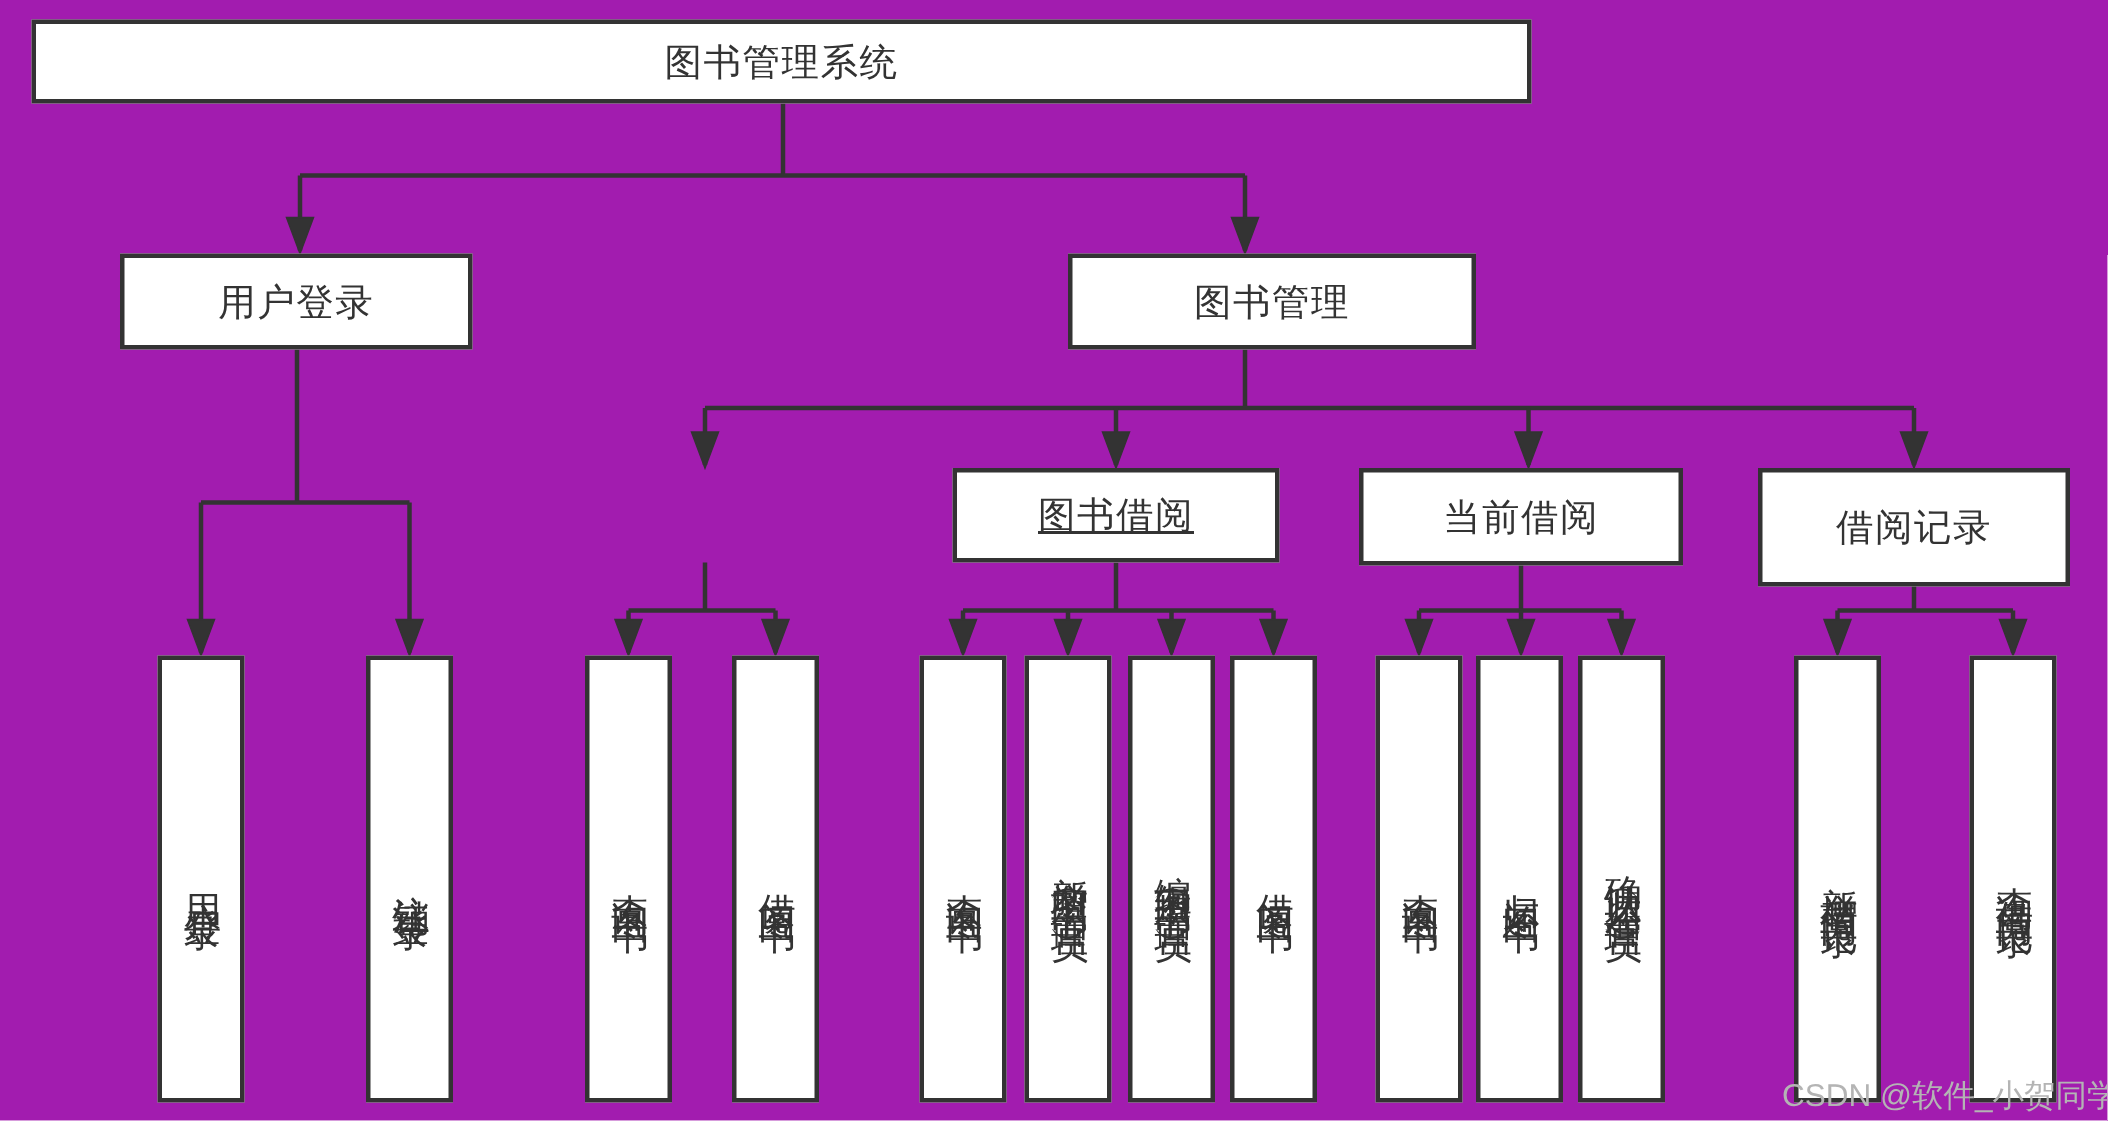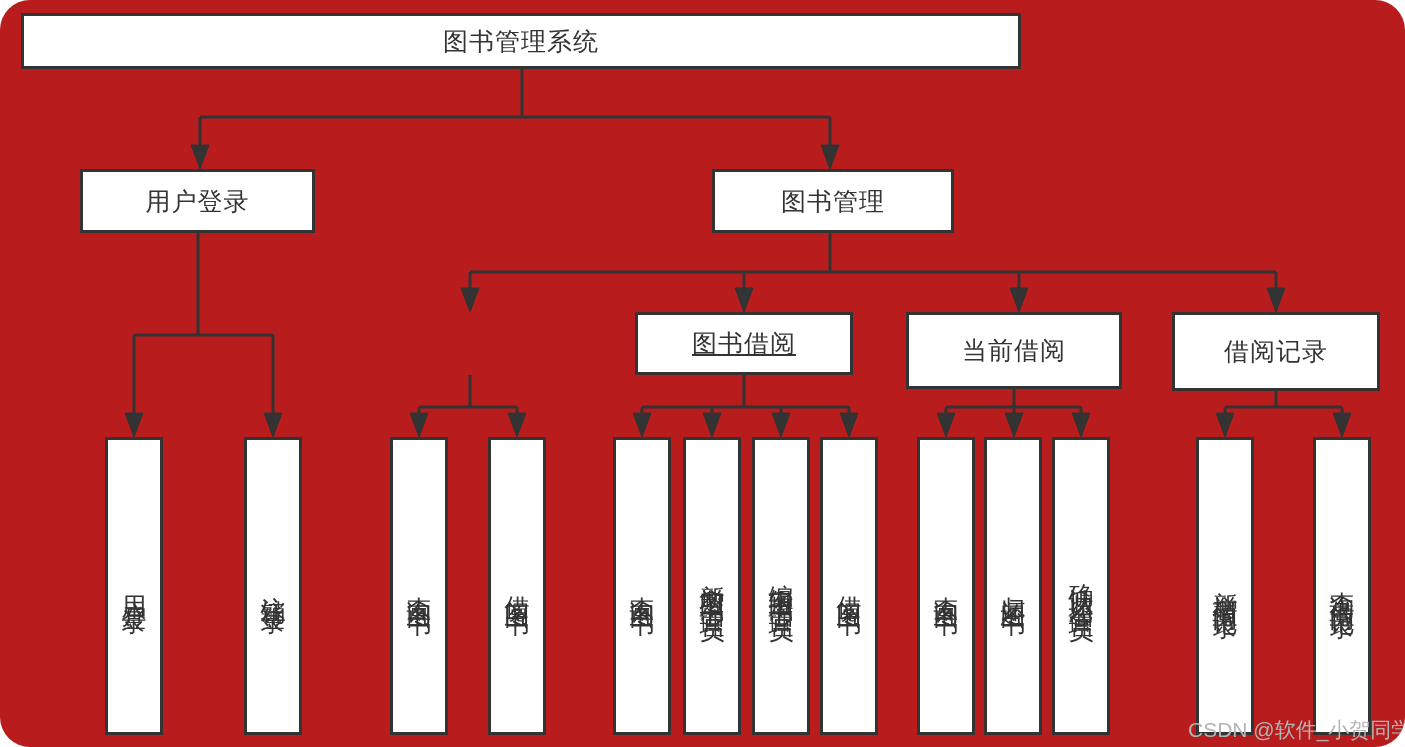--- a/index.html
+++ b/index.html
@@ -1,23 +1,22 @@
 <!DOCTYPE html>
 <html><head>
 <meta charset="utf-8">
 <style>
   html, body { margin: 0; padding: 0; background: #ffffff; }
   .canvas {
     position: relative;
     width: 1405px;
     height: 747px;
-    background: #b91c1c;
+    background: #a21caf;
     font-family: "Liberation Sans", sans-serif;
     overflow: hidden;
-    border-radius: 30px;
   }
   .connectors {
     position: absolute;
     left: 0; top: 0;
     width: 1405px; height: 747px;
   }
   .connectors line { stroke: #333333; stroke-width: 3px; }
   .connectors polygon { fill: #333333; stroke: #333333; }
   .node {
     position: absolute;
@@ -129,28 +128,28 @@
     </g>
   </svg>
 
   <div class="node h-node" style="left:21px; top:13px; width:1000px; height:56px;">
     <span>图书管理系统</span>
   </div>
 
   <div class="node h-node" style="left:80px; top:169px; width:235px; height:64px;">
     <span>用户登录</span>
   </div>
-  <div class="node h-node" style="left:712px; top:169px; width:242px; height:64px;">
+  <div class="node h-node" style="left:712px; top:169px; width:272px; height:64px;">
     <span>图书管理</span>
   </div>
 
   <div class="node h-node" style="left:635px; top:312px; width:218px; height:63px;text-decoration:underline;">
     <span>图书借阅</span>
   </div>
-  <div class="node h-node" style="left:906px; top:312px; width:216px; height:77px;">
+  <div class="node h-node" style="left:906px; top:312px; width:216px; height:65px;">
     <span>当前借阅</span>
   </div>
   <div class="node h-node" style="left:1172px; top:312px; width:208px; height:79px;">
     <span>借阅记录</span>
   </div>
 
   <div class="node v-node" style="left:105px; top:437px; width:58px; height:298px;">
     <span>用户登录</span>
   </div>
   <div class="node v-node" style="left:244px; top:437px; width:58px; height:298px;">

